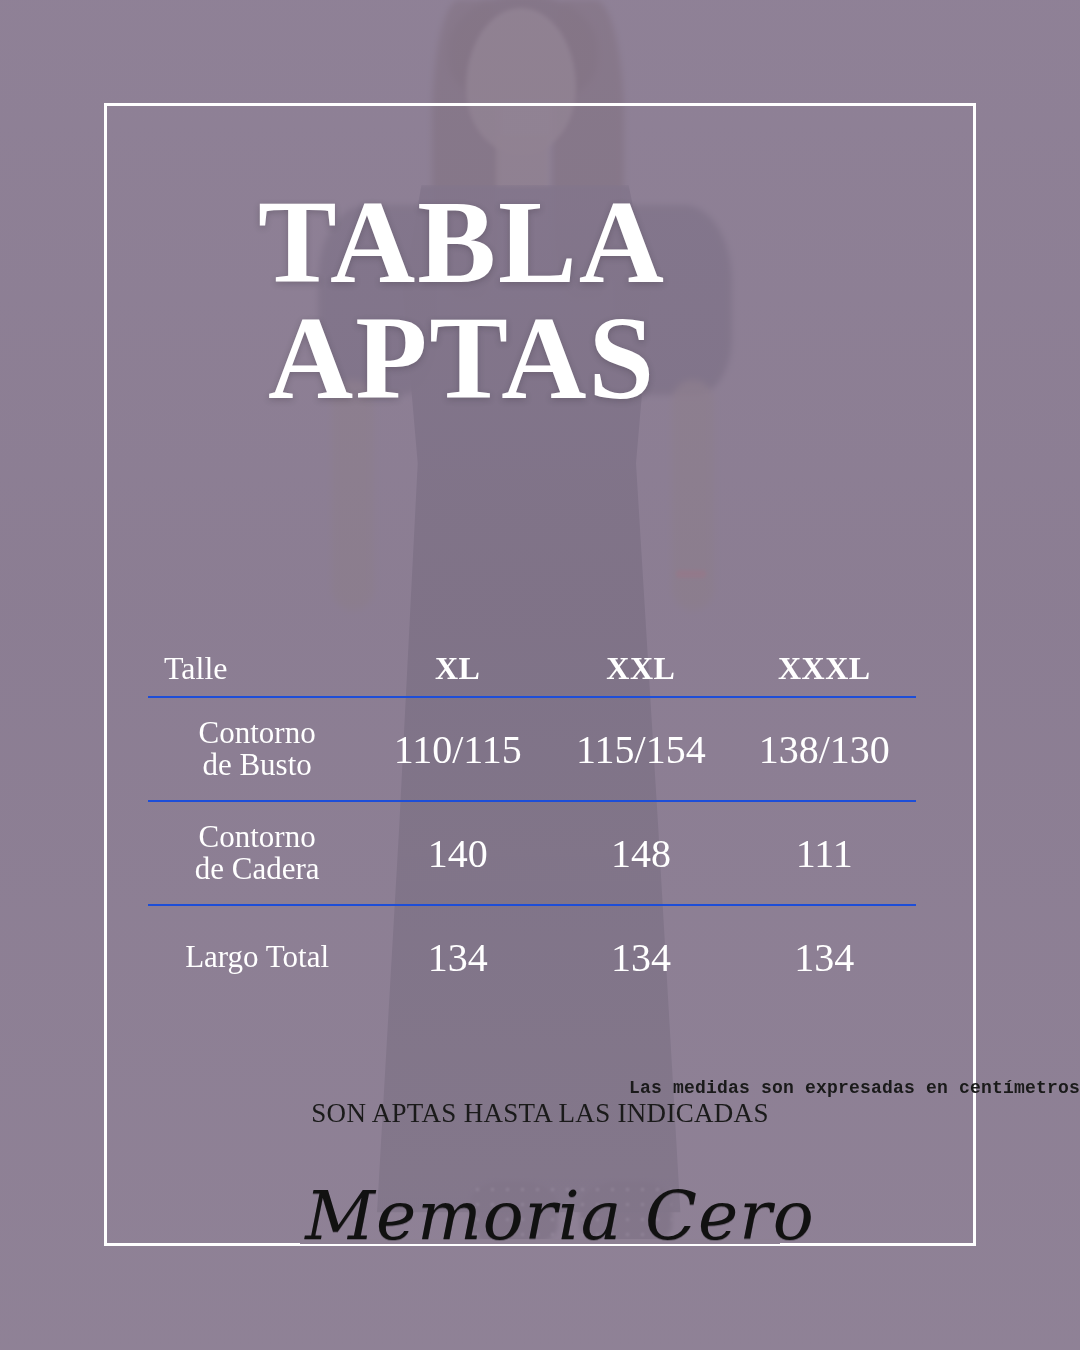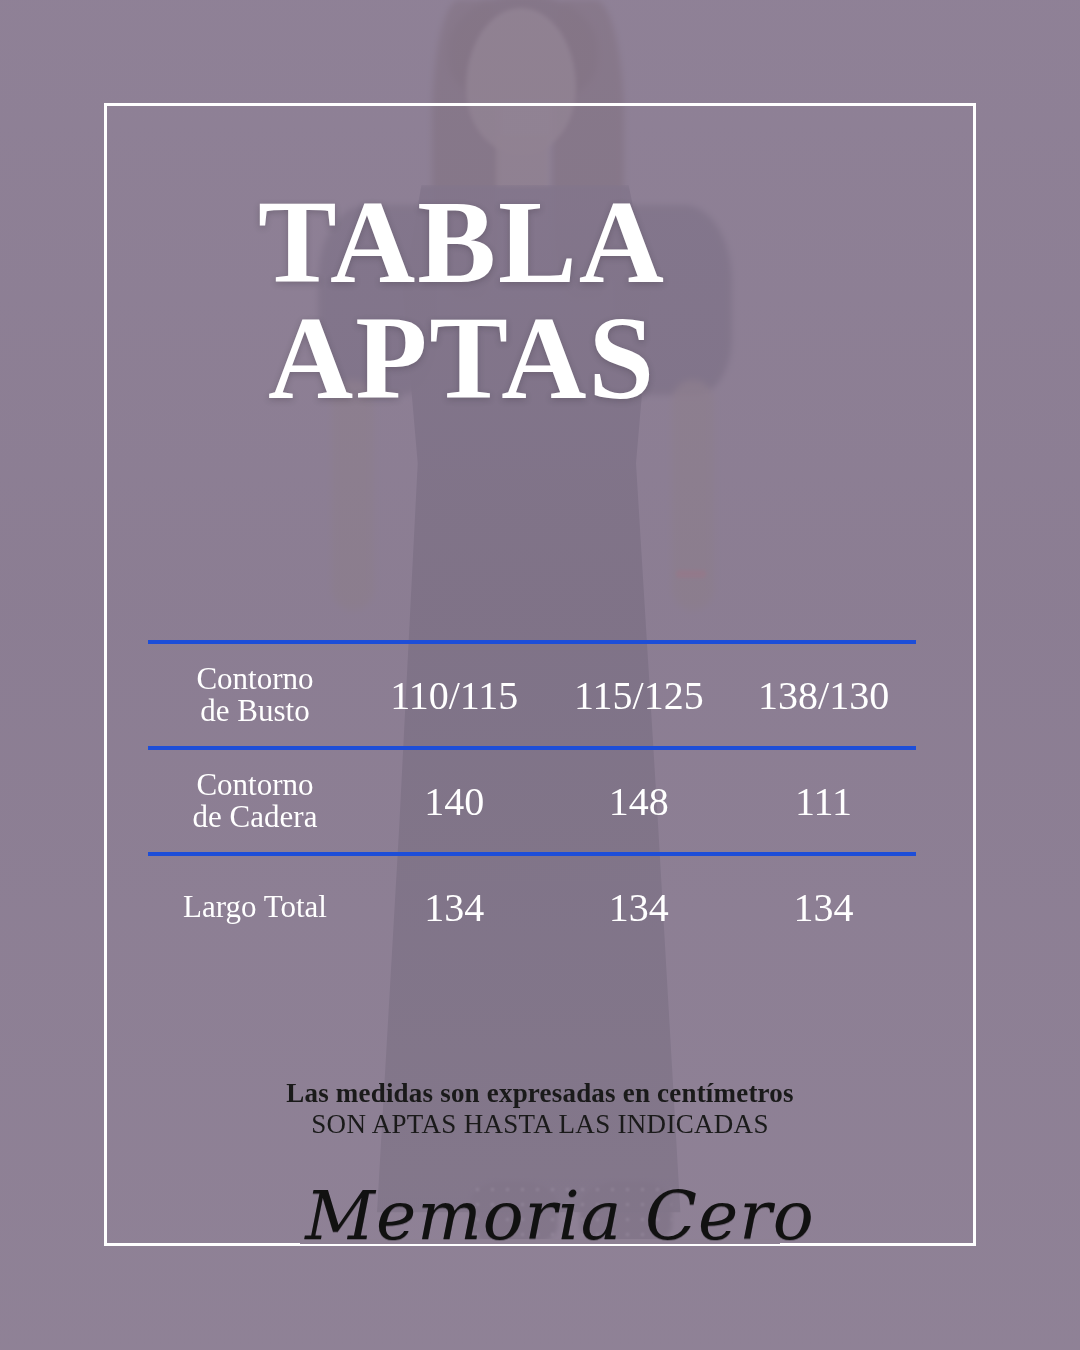--- a/index.html
+++ b/index.html
@@ -273,21 +273,21 @@
     font-size: 32px;
     text-align: left;
     padding-left: 16px !important;
   }
   .head-size {
     font-weight: bold;
     font-size: 33px;
     letter-spacing: .5px;
   }
   .rowline td {
-    border-top: 4px solid #1d4ed8;
+    border-top: 2px solid #1d4ed8;
     margin-top: 36px;
   }
   .r-label {
     font-size: 31px;
     line-height: 1.02;
     text-align: center;
     padding: 8px 4px !important;
   }
   .r-val {
     font-size: 40px;
@@ -299,24 +299,25 @@
   
   .notes {
     position: absolute;
     left: 0;
     top: 1078px;
     width: 1080px;
     text-align: center;
     color: #1a1a1a;
   }
   .note1 {
-    font-family: Liberation Serif, serif;
+    font-family: Liberation Mono, monospace;
     font-weight: bold;
-    font-size: 27px;
+    font-size: 18px;
     letter-spacing: .2px;
+    text-align: right;
   }
   .note2 {
     font-family: "Liberation Serif", serif;
     font-size: 27px;
     letter-spacing: .3px;
   }
 
   
   .signature {
     position: absolute;
@@ -362,28 +363,34 @@
   <div class="frame-gap"></div>
 
   <div class="title">
     <span class="l2">TABLA</span>
     <span class="l2">APTAS</span>
   </div>
 
   <div class="table-wrap">
     <table class="sizes">
       <tbody>
+        <tr class="head-row">
+          <td class="col-label head-label">Talle</td>
+          <td class="col-val head-size">XL</td>
+          <td class="col-val head-size">XXL</td>
+          <td class="col-val head-size">XXXL</td>
+        </tr>
 
         <tr class="rowline row-tall">
           <td class="col-label r-label">
             <div>Contorno</div>
             <div>de Busto</div>
           </td>
           <td class="col-val r-val">110/115</td>
-          <td class="col-val r-val">115/125</td>
+          <td class="col-val r-val">115/154</td>
           <td class="col-val r-val">138/130</td>
         </tr>
 
         <tr class="rowline row-tall">
           <td class="col-label r-label">
             <div>Contorno</div>
             <div>de Cadera</div>
           </td>
           <td class="col-val r-val">140</td>
           <td class="col-val r-val">148</td>

